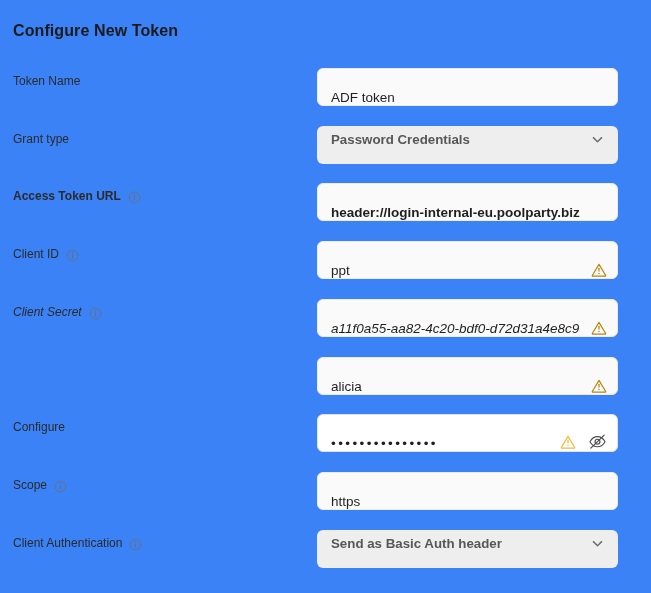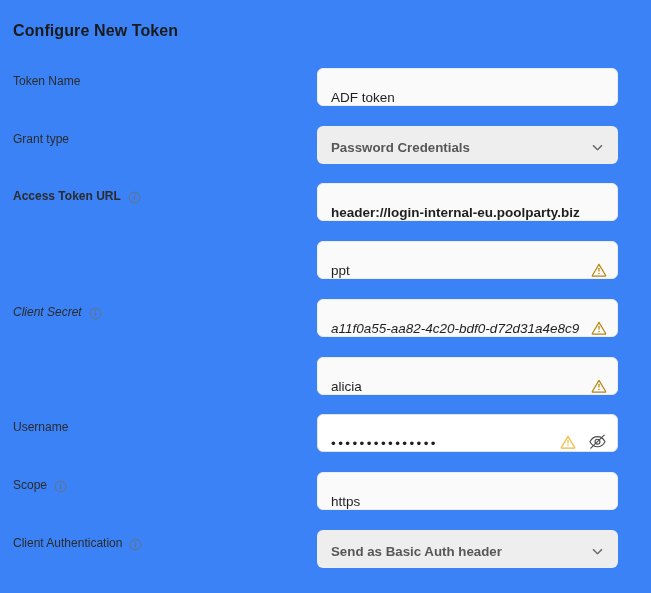--- a/index.html
+++ b/index.html
@@ -81,21 +81,21 @@
   }
 
   .control.input.focused {
     background: #ffffff;
     border: 1px solid #e2e2e2;
   }
 
   .control.select {
     background: #eeeeee;
     border: 1px solid transparent;
-    padding: 0 12px 8px 13px;
+    padding: 0 12px 16px 13px;
   }
 
   .field-value {
     flex: 1 1 auto;
     min-width: 0;
     font-size: 13.5px;
     color: #1f1f1f;
     white-space: nowrap;
     overflow: hidden;
     text-overflow: ellipsis;
@@ -176,20 +176,30 @@
               <circle cx="8" cy="4.6" r="0.85" fill="#6e6e6e"></circle>
               <rect x="7.35" y="6.5" width="1.3" height="5.1" rx="0.55" fill="#6e6e6e"></rect>
             </svg>
           </span>
         </div>
         <div class="control input">
           <div class="field-value">header://login-internal-eu.poolparty.biz</div>
         </div>
       </div>
       <div class="form-row" style="top: 235px;">
+        <div class="row-label">
+          <span>Client ID</span>
+          <span class="info-icon">
+            <svg viewBox="0 0 16 16" width="13" height="13" fill="none" xmlns="http://www.w3.org/2000/svg">
+              <circle cx="8" cy="8" r="6.6" stroke="#6e6e6e" stroke-width="1.1"></circle>
+              <circle cx="8" cy="4.6" r="0.85" fill="#6e6e6e"></circle>
+              <rect x="7.35" y="6.5" width="1.3" height="5.1" rx="0.55" fill="#6e6e6e"></rect>
+            </svg>
+          </span>
+        </div>
         <div class="control input">
           <div class="field-value">ppt</div>
           <div class="trailing">
             <span class="warn-icon"><svg viewBox="0 0 20 20" width="16" height="16" fill="none" xmlns="http://www.w3.org/2000/svg">
                 <path d="M10 2.9 L18.2 16.6 Q18.8 17.7 17.6 17.7 L2.4 17.7 Q1.2 17.7 1.8 16.6 Z" stroke="#b8860b" stroke-width="1.5" stroke-linejoin="round" fill="none"></path>
                 <rect x="9.25" y="7.1" width="1.5" height="5.0" rx="0.7" fill="#b8860b"></rect>
                 <circle cx="10" cy="14.4" r="0.9" fill="#b8860b"></circle>
               </svg></span>
           </div>
         </div>
@@ -223,21 +233,21 @@
             <span class="warn-icon"><svg viewBox="0 0 20 20" width="16" height="16" fill="none" xmlns="http://www.w3.org/2000/svg">
                 <path d="M10 2.9 L18.2 16.6 Q18.8 17.7 17.6 17.7 L2.4 17.7 Q1.2 17.7 1.8 16.6 Z" stroke="#b8860b" stroke-width="1.5" stroke-linejoin="round" fill="none"></path>
                 <rect x="9.25" y="7.1" width="1.5" height="5.0" rx="0.7" fill="#b8860b"></rect>
                 <circle cx="10" cy="14.4" r="0.9" fill="#b8860b"></circle>
               </svg></span>
           </div>
         </div>
       </div>
       <div class="form-row" style="top: 408px;">
         <div class="row-label">
-          <span>Username</span>
+          <span>Configure</span>
         </div>
         <div class="control input focused">
           <div class="password-dots">•••••••••••••••</div>
           <div class="trailing">
             <span class="warn-icon"><svg viewBox="0 0 20 20" width="16" height="16" fill="none" xmlns="http://www.w3.org/2000/svg">
                 <path d="M10 2.9 L18.2 16.6 Q18.8 17.7 17.6 17.7 L2.4 17.7 Q1.2 17.7 1.8 16.6 Z" stroke="#f5b83d" stroke-width="1.5" stroke-linejoin="round" fill="none"></path>
                 <rect x="9.25" y="7.1" width="1.5" height="5.0" rx="0.7" fill="#f5b83d"></rect>
                 <circle cx="10" cy="14.4" r="0.9" fill="#f5b83d"></circle>
               </svg></span>
             <button class="trailing-btn">

